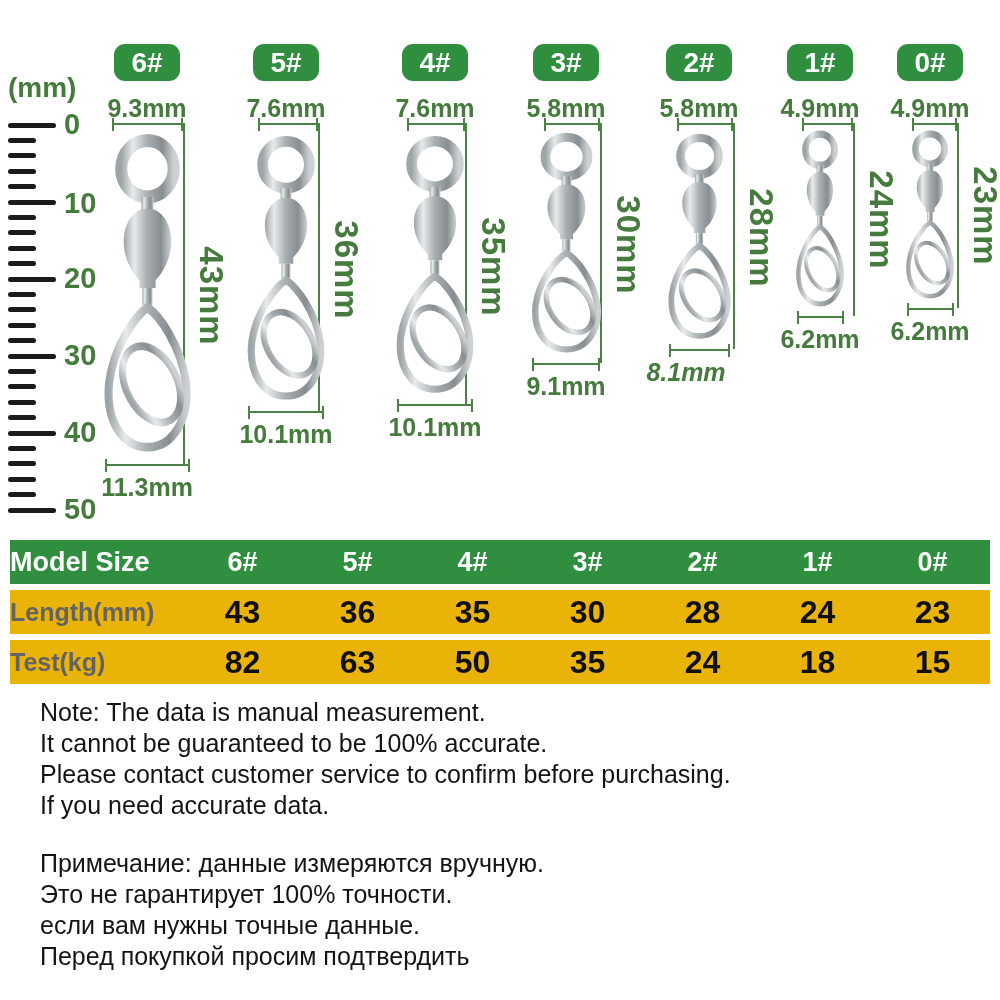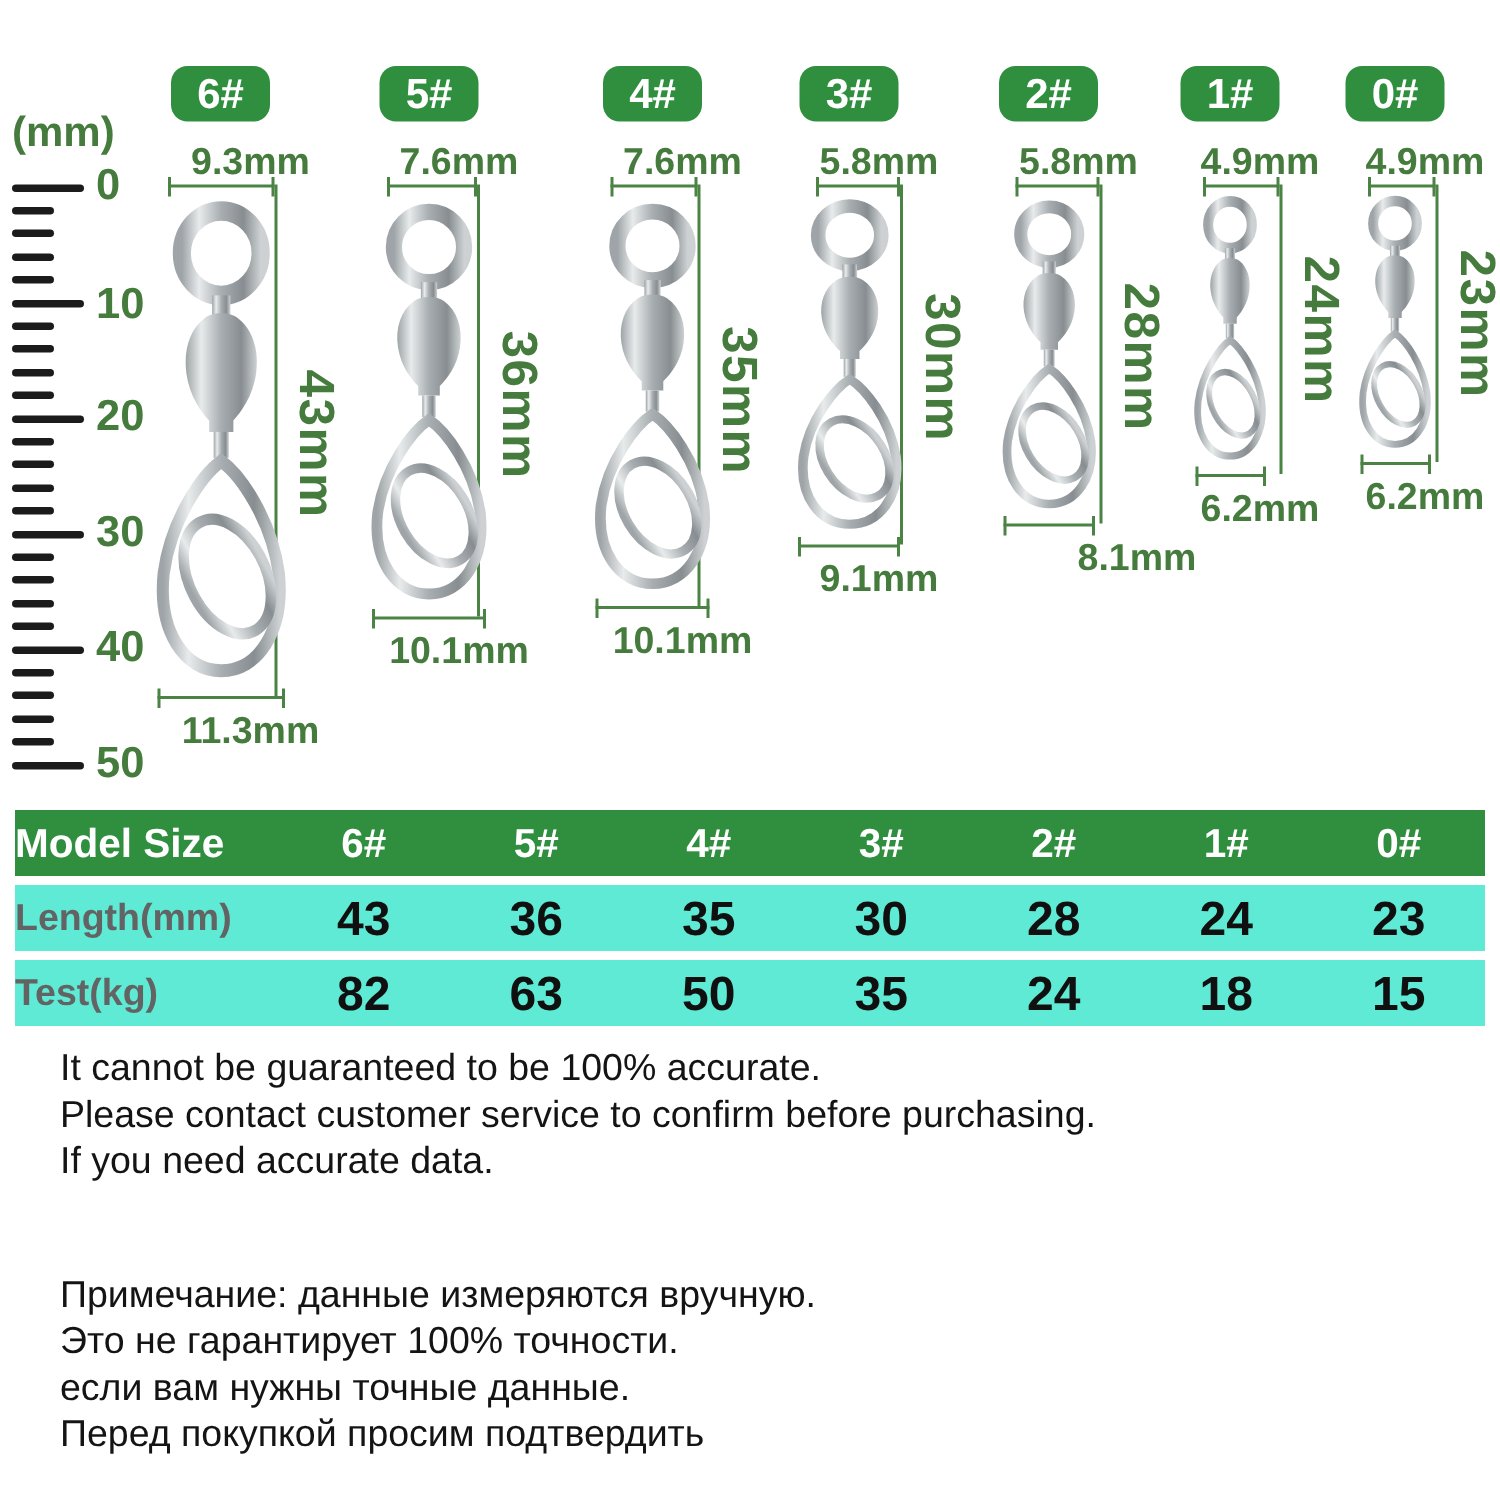--- a/index.html
+++ b/index.html
@@ -3,41 +3,41 @@
 <meta charset="utf-8">
 <style>
   html,body{margin:0;padding:0;background:#fff;}
   #canvas{position:relative;width:1000px;height:1000px;background:#ffffff;overflow:hidden;
           font-family:"Liberation Sans","DejaVu Sans",sans-serif;}
   
   .badge{position:absolute;width:66px;height:37px;border-radius:11px;background:#2f8f3f;color:#fff;
          font-weight:700;font-size:28px;display:flex;align-items:center;justify-content:center;}
   
   .gl{position:absolute;color:#457b3c;font-weight:600;font-size:25px;white-space:nowrap;
-      transform:translateX(-50%);margin-left:20px;}
+      transform:translateX(-50%);}
   .rot{position:absolute;color:#457b3c;font-weight:700;font-size:33px;writing-mode:vertical-rl;
        transform:translateY(-50%);letter-spacing:1px;white-space:nowrap;}
   
   .hline{position:absolute;height:0;border-top:2px solid #4b8344;}
   .hline::before,.hline::after{content:"";position:absolute;top:-7px;width:2px;height:13px;background:#4b8344;}
   .hline::before{left:0;}
   .hline::after{right:0;}
   .vline{position:absolute;width:2px;background:#4b8344;}
   
   .tick{position:absolute;height:5px;border-radius:3px;background:#1b1b1b;}
   .ticknum{position:absolute;color:#457b3c;font-size:29px;font-weight:600;transform:translateY(-52%);}
   .unit{position:absolute;color:#457b3c;font-size:28px;font-weight:700;}
   
   .swivel{position:absolute;}
   .swivel svg{display:block;width:100%;height:100%;}
   
   #spec-table{position:absolute;left:10px;top:540px;width:980px;}
   .trow{display:flex;align-items:center;height:44px;margin-bottom:6px;}
   .trow.head{background:#2f8f3f;color:#fff;}
-  .trow.body{background:#5eead4;}
+  .trow.body{background:#eab308;}
   .cell{flex:1;text-align:center;}
   .cell-label{flex:0 0 175px;}
   .head .cell,.head .cell-label{font-weight:700;font-size:27px;color:#fff;}
   .body .cell-label{font-weight:700;font-size:25px;color:#636363;}
   .body .cell{font-weight:700;font-size:32px;color:#101010;}
   
   .noteblock{position:absolute;left:40px;color:#141414;font-size:25px;}
   .noteblock div{height:31px;line-height:31px;white-space:nowrap;}
 </style>
 </head>
@@ -149,21 +149,21 @@
     <div class="gl" style="left: 699px; top: 94px;">5.8mm</div>
     <div class="hline" style="left: 677px; top: 123px; width: 56px;"></div>
     <div class="vline" style="left: 733px; top: 123px; height: 226px;"></div>
     <div class="swivel" style="left: 662.5px; top: 133px; width: 73px; height: 210px;">
       <svg viewBox="0 0 100 300" preserveAspectRatio="none">
         <use href="#swivel-sym" width="100" height="300"></use>
       </svg>
     </div>
     <div class="rot" style="left: 742px; top: 238px;">28mm</div>
     <div class="hline" style="left: 668.5px; top: 349px; width: 61px;"></div>
-    <div class="gl" style="left: 738px; top: 358px;">8.1mm</div>
+    <div class="gl" style="left: 686px; top: 358px; font-style: italic;">8.1mm</div>
     <div class="badge" style="left: 787px; top: 44px;">1#</div>
     <div class="gl" style="left: 820px; top: 94px;">4.9mm</div>
     <div class="hline" style="left: 801.5px; top: 123px; width: 51.5px;"></div>
     <div class="vline" style="left: 853px; top: 123px; height: 193px;"></div>
     <div class="swivel" style="left: 792px; top: 130px; width: 56px; height: 180px;">
       <svg viewBox="0 0 100 300" preserveAspectRatio="none">
         <use href="#swivel-sym" width="100" height="300"></use>
       </svg>
     </div>
     <div class="rot" style="left: 862px; top: 220px;">24mm</div>
@@ -207,20 +207,21 @@
         <div class="cell">82</div>
         <div class="cell">63</div>
         <div class="cell">50</div>
         <div class="cell">35</div>
         <div class="cell">24</div>
         <div class="cell">18</div>
         <div class="cell">15</div>
       </div>
     </div>
     <div class="noteblock" style="top: 697px;">
+      <div>Note: The data is manual measurement.</div>
       <div>It cannot be guaranteed to be 100% accurate.</div>
       <div>Please contact customer service to confirm before purchasing.</div>
       <div>If you need accurate data.</div>
     </div>
     <div class="noteblock" style="top: 848px;">
       <div>Примечание: данные измеряются вручную.</div>
       <div>Это не гарантирует 100% точности.</div>
       <div>если вам нужны точные данные.</div>
       <div>Перед покупкой просим подтвердить</div>
     </div>

